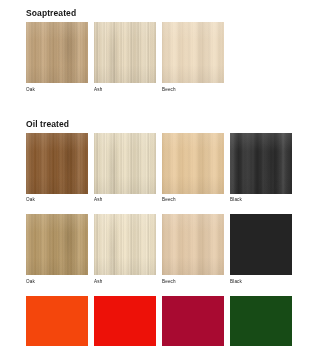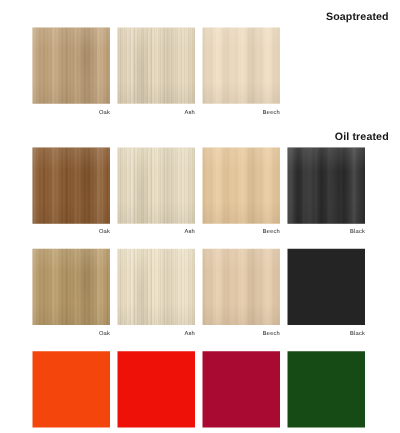--- a/index.html
+++ b/index.html
@@ -19,21 +19,20 @@
   .page {
     position: relative;
     width: 311px;
     height: 346px;
     box-sizing: border-box;
     padding: 0;
   }
 
   .section {
     position: relative;
-    text-align: right;
   }
 
   .section-title {
     font-size: 8.5px;
     font-weight: bold;
     color: #161616;
     letter-spacing: 0.1px;
     margin: 0 0 4px 26px;
     line-height: 10px;
   }
@@ -186,21 +185,21 @@
         <div class="swatch-cell">
           <div class="swatch" style="width: 62px; height: 61px; background: rgb(240, 221, 192);">
             <div class="grain grain-bands-b"></div>
             <div class="grain grain-lines-soft"></div>
             <div class="grain grain-sheen"></div>
           </div>
           <div class="swatch-label">Beech</div>
         </div>
       </div>
     </div>
-    <div class="section" style="margin-top: 11px;">
+    <div class="section" style="margin-top: 26px;">
       <div class="section-title">Oil treated</div>
       <div class="swatch-row" style="gap: 6px; margin-left: 26px;">
         <div class="swatch-cell">
           <div class="swatch" style="width: 62px; height: 61px; background: rgb(139, 90, 45);">
             <div class="grain grain-bands"></div>
             <div class="grain grain-lines"></div>
             <div class="grain grain-arc"></div>
             <div class="grain grain-sheen"></div>
           </div>
           <div class="swatch-label">Oak</div>

